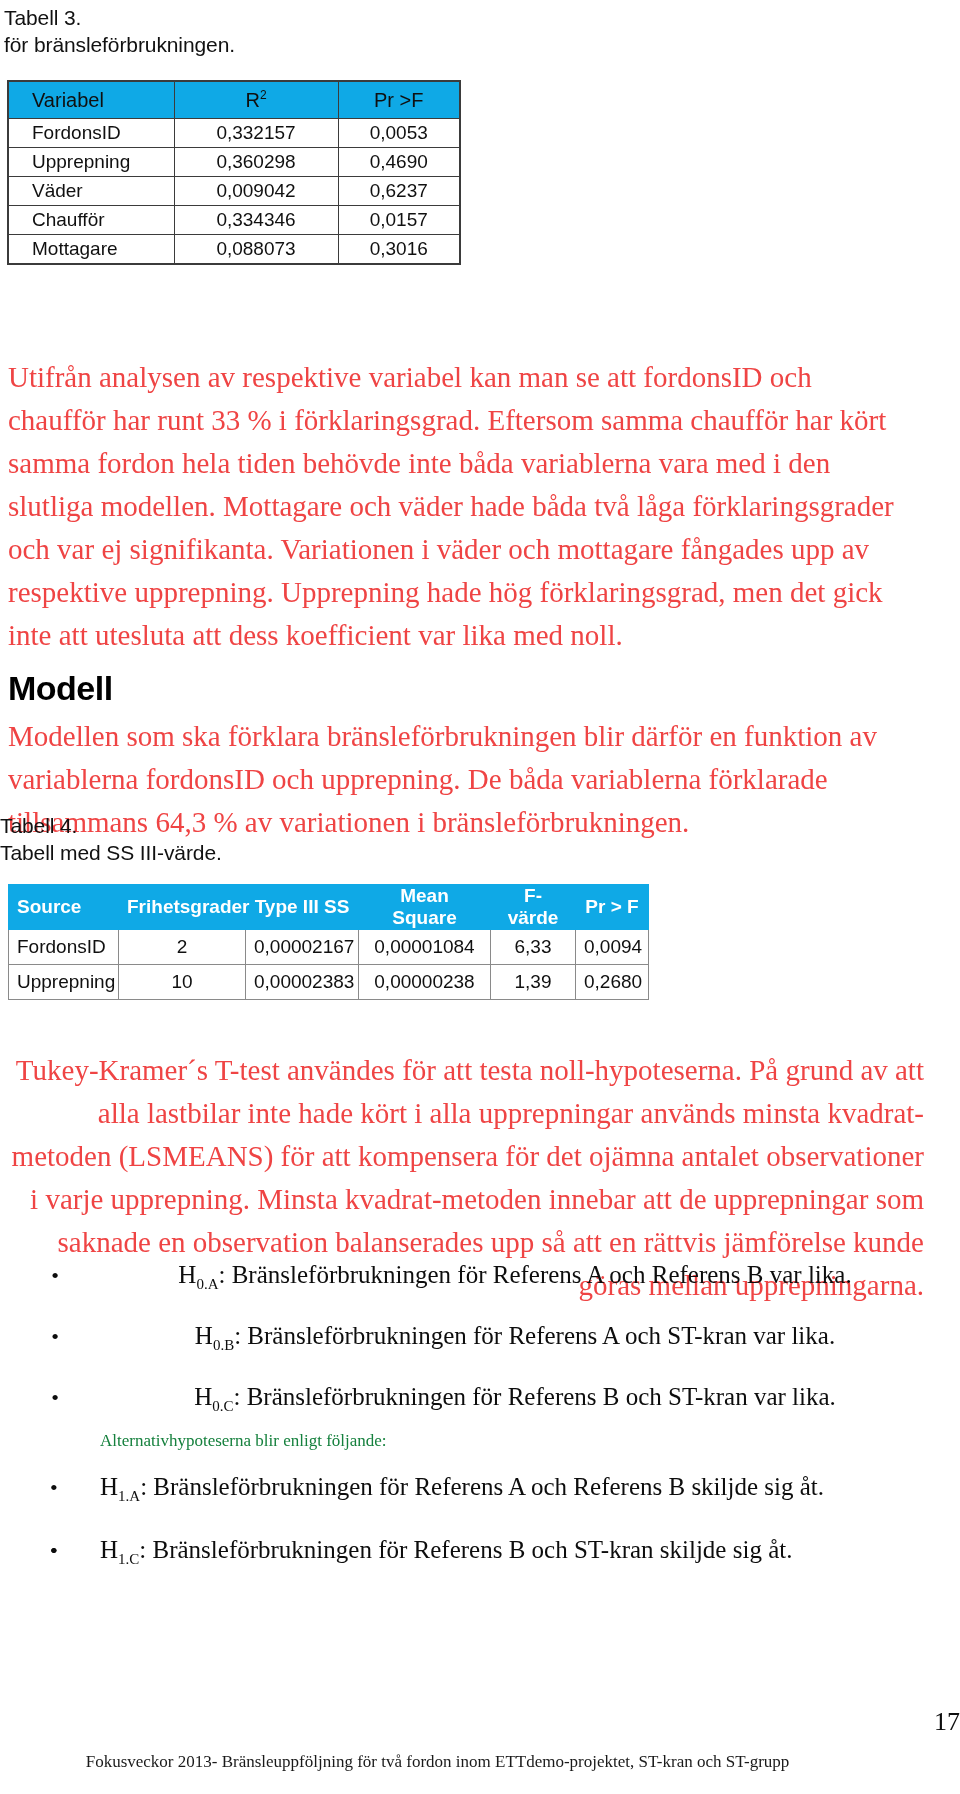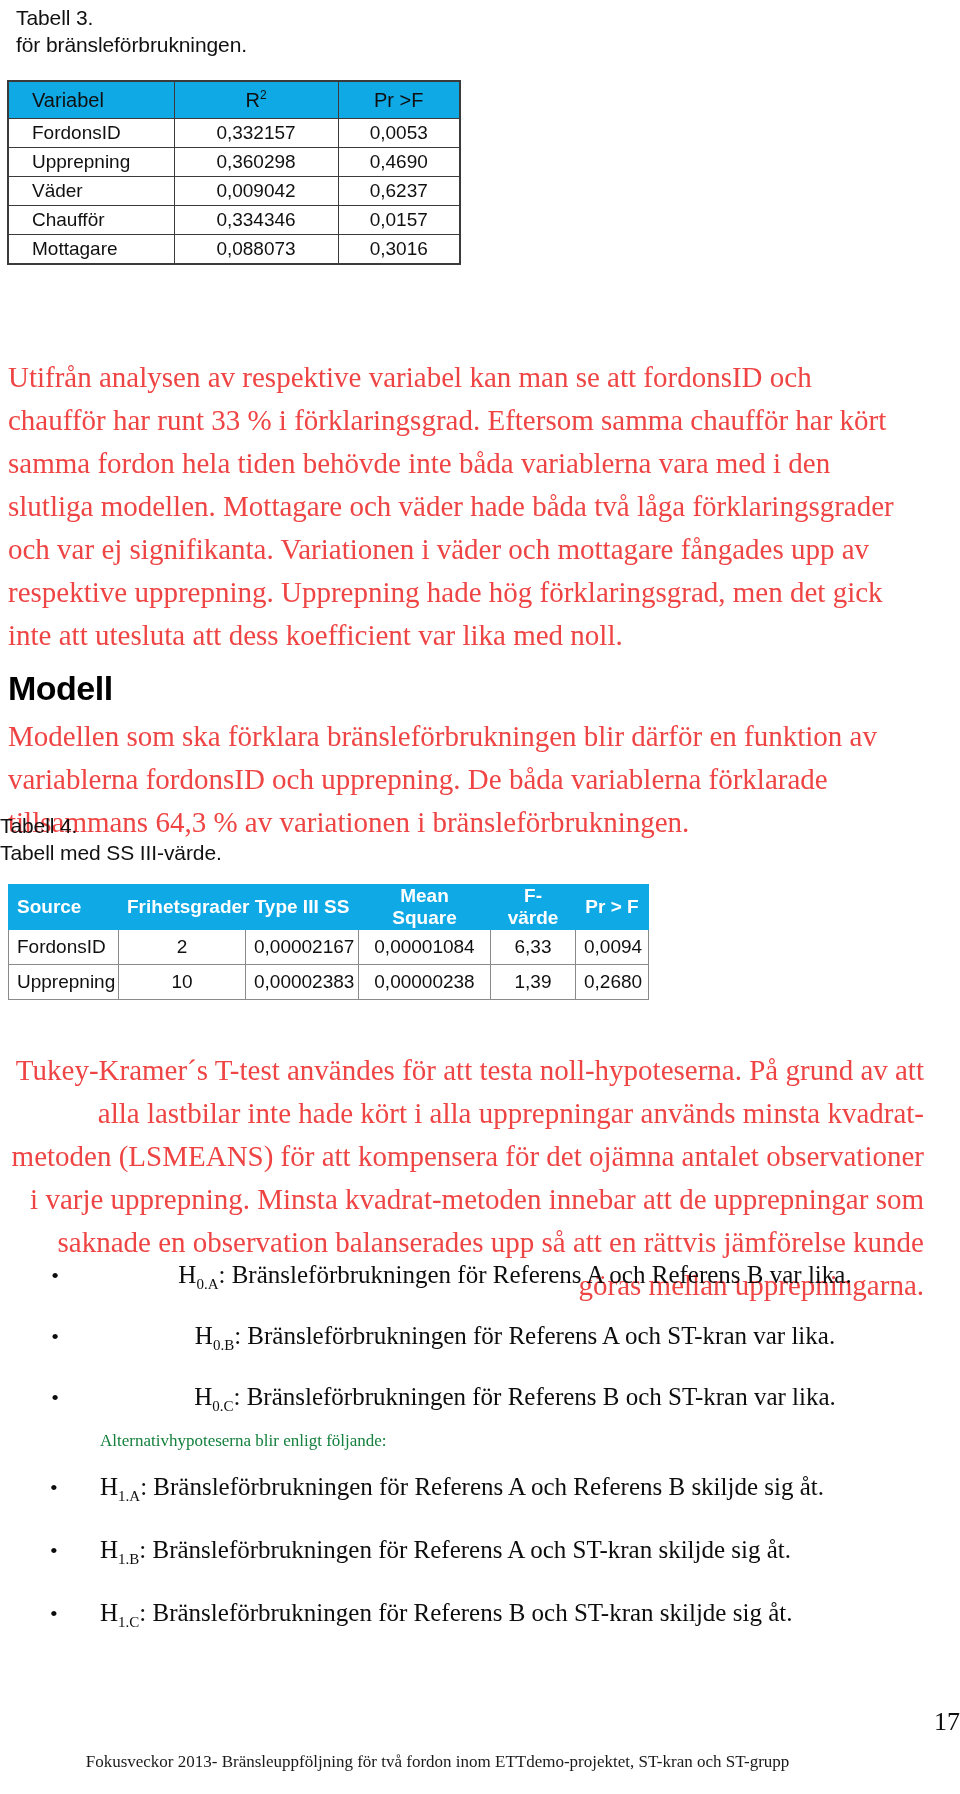--- a/index.html
+++ b/index.html
@@ -30,21 +30,21 @@
     font-size: 21px;
     line-height: 27px;
     color: #111111;
     font-weight: 400;
     letter-spacing: -0.1px;
   }
   .caption .sup { font-size: 13px; vertical-align: super; }
 
   #tabell3-caption {
     position: absolute;
-    left: 16px;
+    left: 4px;
     top: 4px;
     width: 520px;
   }
 
   
   .tbl {
     border-collapse: collapse;
     table-layout: fixed;
     font-family: "Liberation Sans", "DejaVu Sans", sans-serif;
     background: #ffffff;
@@ -331,21 +331,20 @@
 
   <div id="alt-heading">Alternativhypoteserna blir enligt följande:</div>
 
   <ul id="hyp1" class="hyp-list">
     <li>
       <span class="bullet"></span>
       <span class="htext"><span>H</span><span class="sub">1.A</span><span>: Bränsleförbrukningen för Referens A och Referens B skiljde sig åt.</span></span>
     </li>
     <li>
       <span class="bullet"></span>
-      <span class="htext"><span>H</span><span class="sub">1.B</span><span>: Bränsleförbrukningen för Referens A och ST-kran skiljde sig åt.</span></span>
     </li>
     <li>
       <span class="bullet"></span>
       <span class="htext"><span>H</span><span class="sub">1.C</span><span>: Bränsleförbrukningen för Referens B och ST-kran skiljde sig åt.</span></span>
     </li>
   </ul>
 
   <div id="page-number">17</div>
   <div id="footer-text">Fokusveckor 2013- Bränsleuppföljning för två fordon inom ETTdemo-projektet, ST-kran och ST-grupp</div>
 

